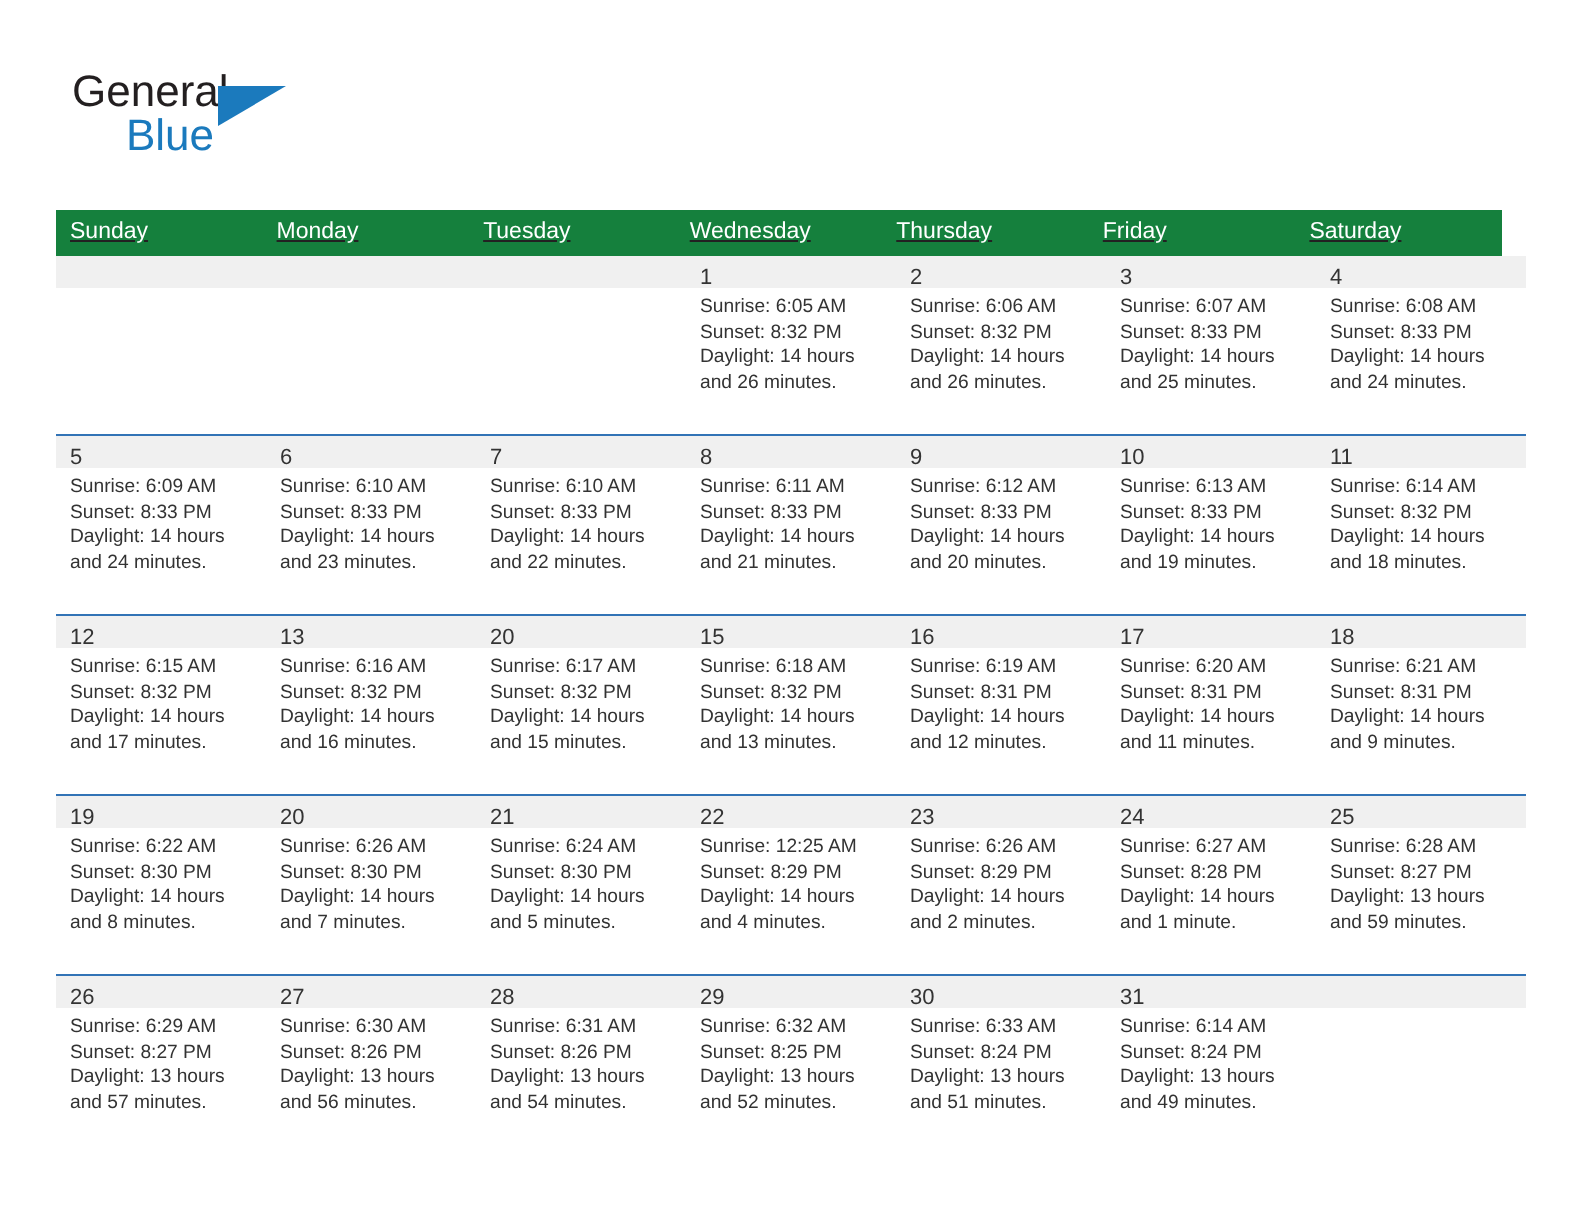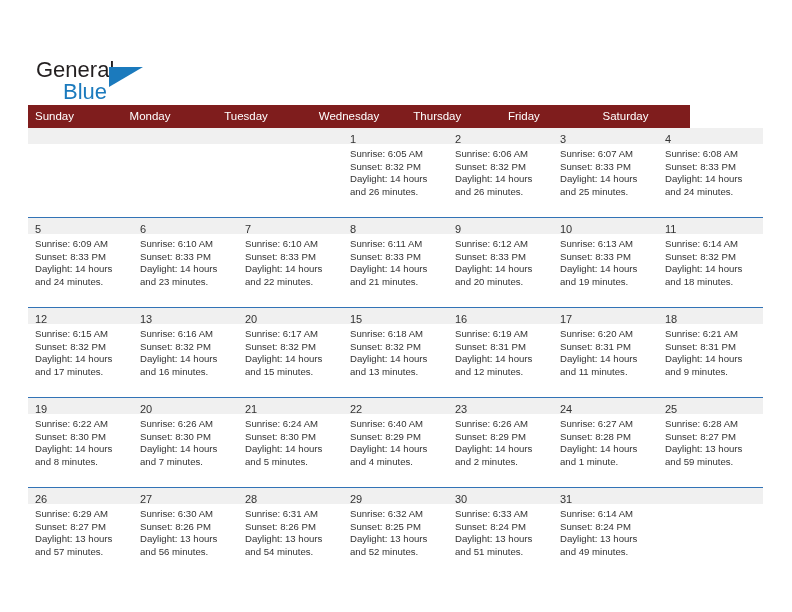--- a/index.html
+++ b/index.html
@@ -21,21 +21,20 @@
     box-sizing: border-box;
   }
 
   
   .top {
     position: absolute;
     left: 28px;
     top: 28px;
     width: 735px;
     height: 72px;
-    margin-top: 24px;
   }
   .logo {
     position: absolute;
     left: 8px;
     top: 6px;
     width: 130px;
     height: 56px;
   }
   .logo-general {
     position: absolute;
@@ -89,22 +88,23 @@
 
   
   .calendar {
     position: absolute;
     left: 28px;
     top: 105px;
     width: 735px;
   }
   .dow-row {
     display: flex;
-    width: 662px;
-    background: #7f1d1d;
+    width: 723px;
+    background: #15803d;
+    text-decoration: underline;
   }
   .dow {
     width: 105px;
     box-sizing: border-box;
     padding: 4px 0 5px 7px;
     font-size: 11.5px;
     color: #ffffff;
     line-height: 14px;
     white-space: nowrap;
   }
@@ -375,21 +375,21 @@
             <div class="info">
               <div>Sunrise: 6:24 AM</div>
               <div>Sunset: 8:30 PM</div>
               <div>Daylight: 14 hours</div>
               <div>and 5 minutes.</div>
             </div>
           </div>
           <div class="cell">
             <div class="daynum-band"><span class="daynum">22</span></div>
             <div class="info">
-              <div>Sunrise: 6:40 AM</div>
+              <div>Sunrise: 12:25 AM</div>
               <div>Sunset: 8:29 PM</div>
               <div>Daylight: 14 hours</div>
               <div>and 4 minutes.</div>
             </div>
           </div>
           <div class="cell">
             <div class="daynum-band"><span class="daynum">23</span></div>
             <div class="info">
               <div>Sunrise: 6:26 AM</div>
               <div>Sunset: 8:29 PM</div>

